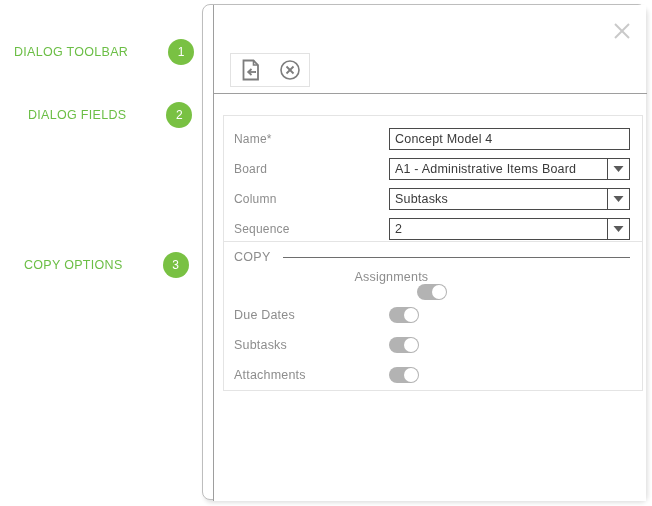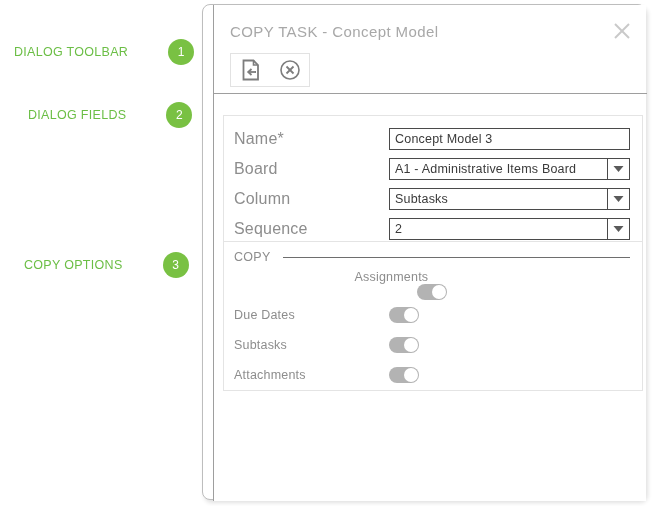--- a/index.html
+++ b/index.html
@@ -149,21 +149,21 @@
   }
   .field-row {
     display: flex;
     align-items: center;
     height: 30px;
     padding: 0 12px 0 10px;
     box-sizing: border-box;
   }
   .field-label {
     width: 155px;
-    font-size: 16px;
+    font-size: 12px;
     color: #8d8d8d;
     letter-spacing: 0.2px;
     flex: none;
   }
   .field-control {
     flex: 1;
     display: flex;
     height: 22px;
   }
   .field-input {
@@ -276,21 +276,20 @@
   <span class="callout-label">COPY OPTIONS</span>
   <span class="callout-badge">3</span>
   <span class="callout-line"></span>
 </div>
 
 <div id="modal-shell">
 
   <div id="dialog">
 
     <div id="dialog-header">
-      <div id="dialog-title">COPY TASK - Concept Model</div>
       <div id="close-button">
         <svg width="22" height="22" viewBox="0 0 22 22">
           <line x1="4" y1="4" x2="18" y2="18" stroke="#c9c9c9" stroke-width="2"></line>
           <line x1="18" y1="4" x2="4" y2="18" stroke="#c9c9c9" stroke-width="2"></line>
         </svg>
       </div>
     </div>
 
     <div id="dialog-toolbar">
       <div class="toolbar-button">
@@ -310,21 +309,21 @@
       </div>
     </div>
 
     <div id="toolbar-divider"></div>
 
     <div id="fields-panel">
 
       <div class="field-row">
         <div class="field-label">Name*</div>
         <div class="field-control">
-          <div class="field-input">Concept Model 3</div>
+          <div class="field-input">Concept Model 4</div>
         </div>
       </div>
 
       <div class="field-row">
         <div class="field-label">Board</div>
         <div class="field-control">
           <div class="field-input">A1 - Administrative Items Board</div>
           <div class="select-arrow">
             <svg width="11" height="8" viewBox="0 0 11 8">
                 <polygon points="0.5,1 10.5,1 5.5,7" fill="#5a5a5a"></polygon>

